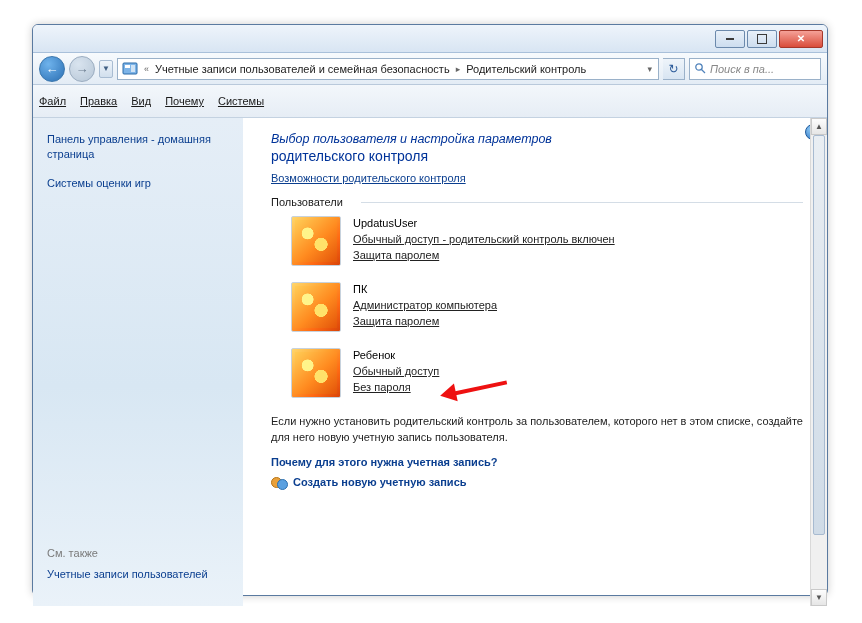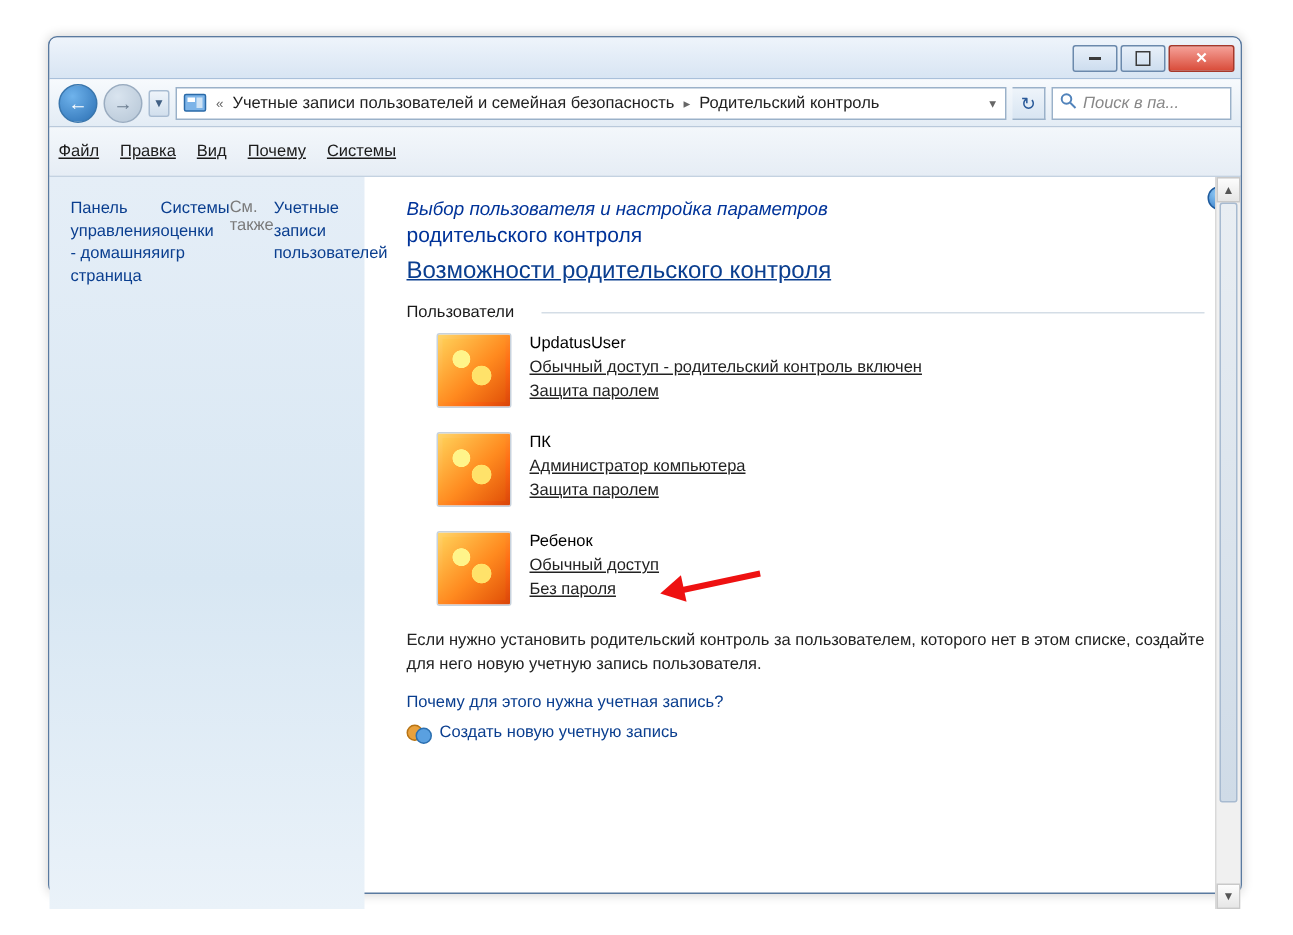--- a/index.html
+++ b/index.html
@@ -40,72 +40,72 @@
 .addrbar {
   flex: 1; height: 22px; border: 1px solid #9ab1c9; background: #fff;
   display: flex; align-items: center; padding: 0 4px; font-size: 11px; color: #222;
   gap: 4px; overflow: hidden;
 }
 .addr-icon{width:16px;height:16px;display:flex;align-items:center;justify-content:center;}
 .addr-sep { color: #666; font-size: 9px; padding: 0 2px; }
 .addr-seg { white-space: nowrap; }
 .addr-refresh{width:22px;height:22px;border:1px solid #9ab1c9;border-left:none;background:linear-gradient(#eef4fa,#d8e5f2);display:flex;align-items:center;justify-content:center;color:#2a5a99;font-size:12px;}
 .search {
-  width: 120px; height: 22px; border: 1px solid #9ab1c9; background: #fff;
+  width: 132px; height: 22px; border: 1px solid #9ab1c9; background: #fff;
   display: flex; align-items: center; padding: 0 4px; font-size: 11px; color: #888; font-style: italic;
   gap: 4px;
 }
 
 .menubar {
   height: 33px; background: linear-gradient(#f3f7fb,#e6edf5);
   display: flex; align-items: center; padding: 0 6px; gap: 14px;
   font-size: 11px; border-bottom: 1px solid #c4d2e1; text-align: center;
 }
 .menuitem { color: #1a1a1a; }
 .menuitem u { text-decoration: underline; }
 
 .body {
   display: flex; height: calc(100% - 82px); position: relative;
 }
 .sidebar {
   width: 210px; background: linear-gradient(180deg, #e5eef7 0%, #d8e7f3 55%, #eaf2f9 100%);
   padding: 14px 12px 10px 14px; font-size: 11px; color: #0a3e8f;
-  display: flex; flex-direction: row;
+  display: flex; flex-direction: column;
 }
 .sidelink { margin-bottom: 14px; line-height: 1.35; cursor: pointer; }
 .side-spacer { flex: 1; }
 .side-seealso { color: #7a7a7a; font-size: 11px; margin-bottom: 8px; }
 
 .main {
   flex: 1; padding: 14px 24px 10px 28px; font-size: 11px; color: #222; overflow-y: auto; position: relative;
 }
 .help-icon{position:absolute;right:6px;top:6px;width:16px;height:16px;border-radius:50%;background:radial-gradient(circle at 35% 30%,#8ec8f5,#2a73c2);color:#fff;font-size:11px;font-weight:bold;display:flex;align-items:center;justify-content:center;border:1px solid #1e5a9c;}
 .heading { color: #003399; font-size: 12.5px; font-weight: normal; margin-bottom: 2px; font-style: italic; }
 .subheading { color: #003399; font-size: 14px; margin-bottom: 8px; }
-.cap-link { color: #0a3e8f; text-decoration: underline; font-size: 16px; display: inline-block; margin-bottom: 12px; cursor: pointer; text-align: right; }
+.cap-link { color: #0a3e8f; text-decoration: underline; font-size: 11px; display: inline-block; margin-bottom: 12px; cursor: pointer; text-align: right; }
 
 .group-label { color: #1a1a1a; font-size: 11px; margin-bottom: 6px; position: relative; }
 .group-label::after{content:"";position:absolute;left:90px;right:0;top:50%;height:1px;background:#d4dde6;}
 
 .user-item { display: flex; gap: 12px; margin: 8px 0 16px 20px; cursor: pointer; }
 .avatar {
   width: 50px; height: 50px; border: 1px solid #c7d2dd; border-radius: 2px;
   background: linear-gradient(135deg,#ffd66b 0%,#ff9f2e 40%,#ff6a13 70%,#d84409 100%);
   position: relative; overflow: hidden; flex-shrink: 0;
 }
 .avatar::before{content:"";position:absolute;inset:3px;background:
   radial-gradient(circle at 30% 32%,#fff48a 0 14%,transparent 15%),
   radial-gradient(circle at 62% 58%,#ffe26a 0 18%,transparent 19%),
   linear-gradient(135deg,#ffcc55 0%, #ff8a1f 55%, #e35409 100%);}
 .user-txt { line-height: 1.45; }
 .user-name { color: #000; }
 .user-line { color: #222; text-decoration: underline; }
 
 .note { margin-top: 12px; line-height: 1.45; color: #222; }
-.qa-link { color: #0a3e8f; cursor: pointer; margin-top: 10px; display: block; }
+.qa-link { color: #0a3e8f; cursor: pointer; margin-top: 10px; display: block; font-weight: bold; }
 .create-row { display: flex; align-items: center; gap: 6px; margin-top: 6px; text-align: center; }
 .users-ico{width:16px;height:16px;position:relative;}
 .users-ico::before{content:"";position:absolute;left:0;top:3px;width:9px;height:9px;border-radius:50%;background:#e9a13c;border:1px solid #b87414;}
 .users-ico::after{content:"";position:absolute;left:6px;top:5px;width:9px;height:9px;border-radius:50%;background:#5aa0e0;border:1px solid #2b6fb0;}
 
 .arrow {
   position: absolute; left: 452px; top: 392px; pointer-events: none;
 }
 .arrow-line{position:absolute;left:0;top:0;width:56px;height:4px;background:#e11;transform:rotate(-12deg);transform-origin:left center;}
 .arrow-head{position:absolute;left:-12px;top:-7px;width:0;height:0;border-right:16px solid #e11;border-top:9px solid transparent;border-bottom:9px solid transparent;transform:rotate(-12deg);}

